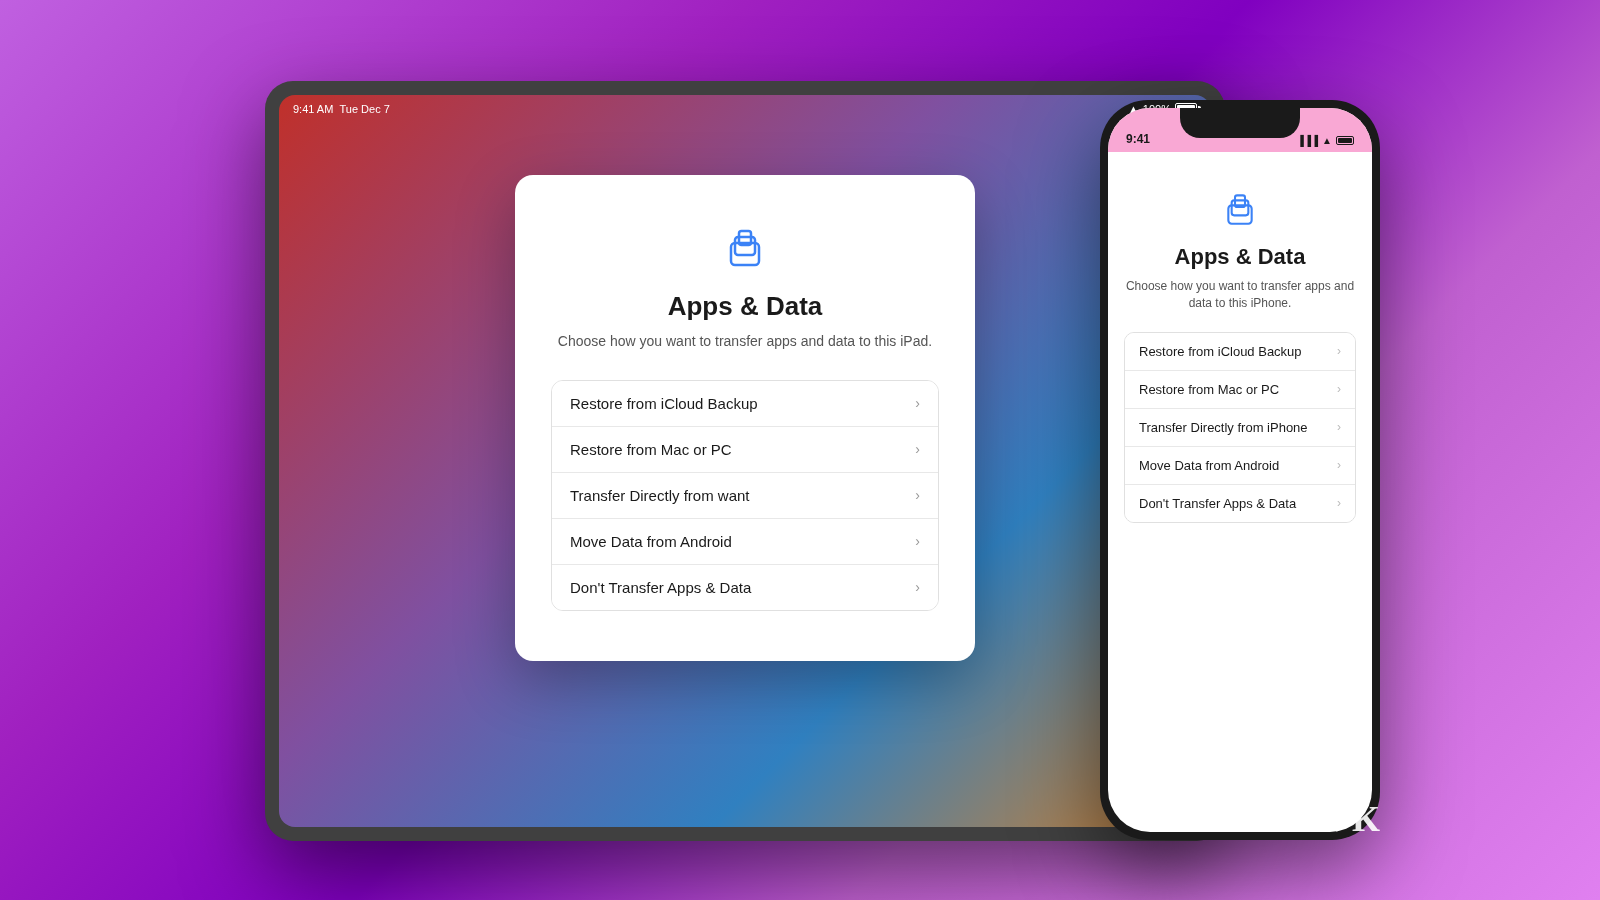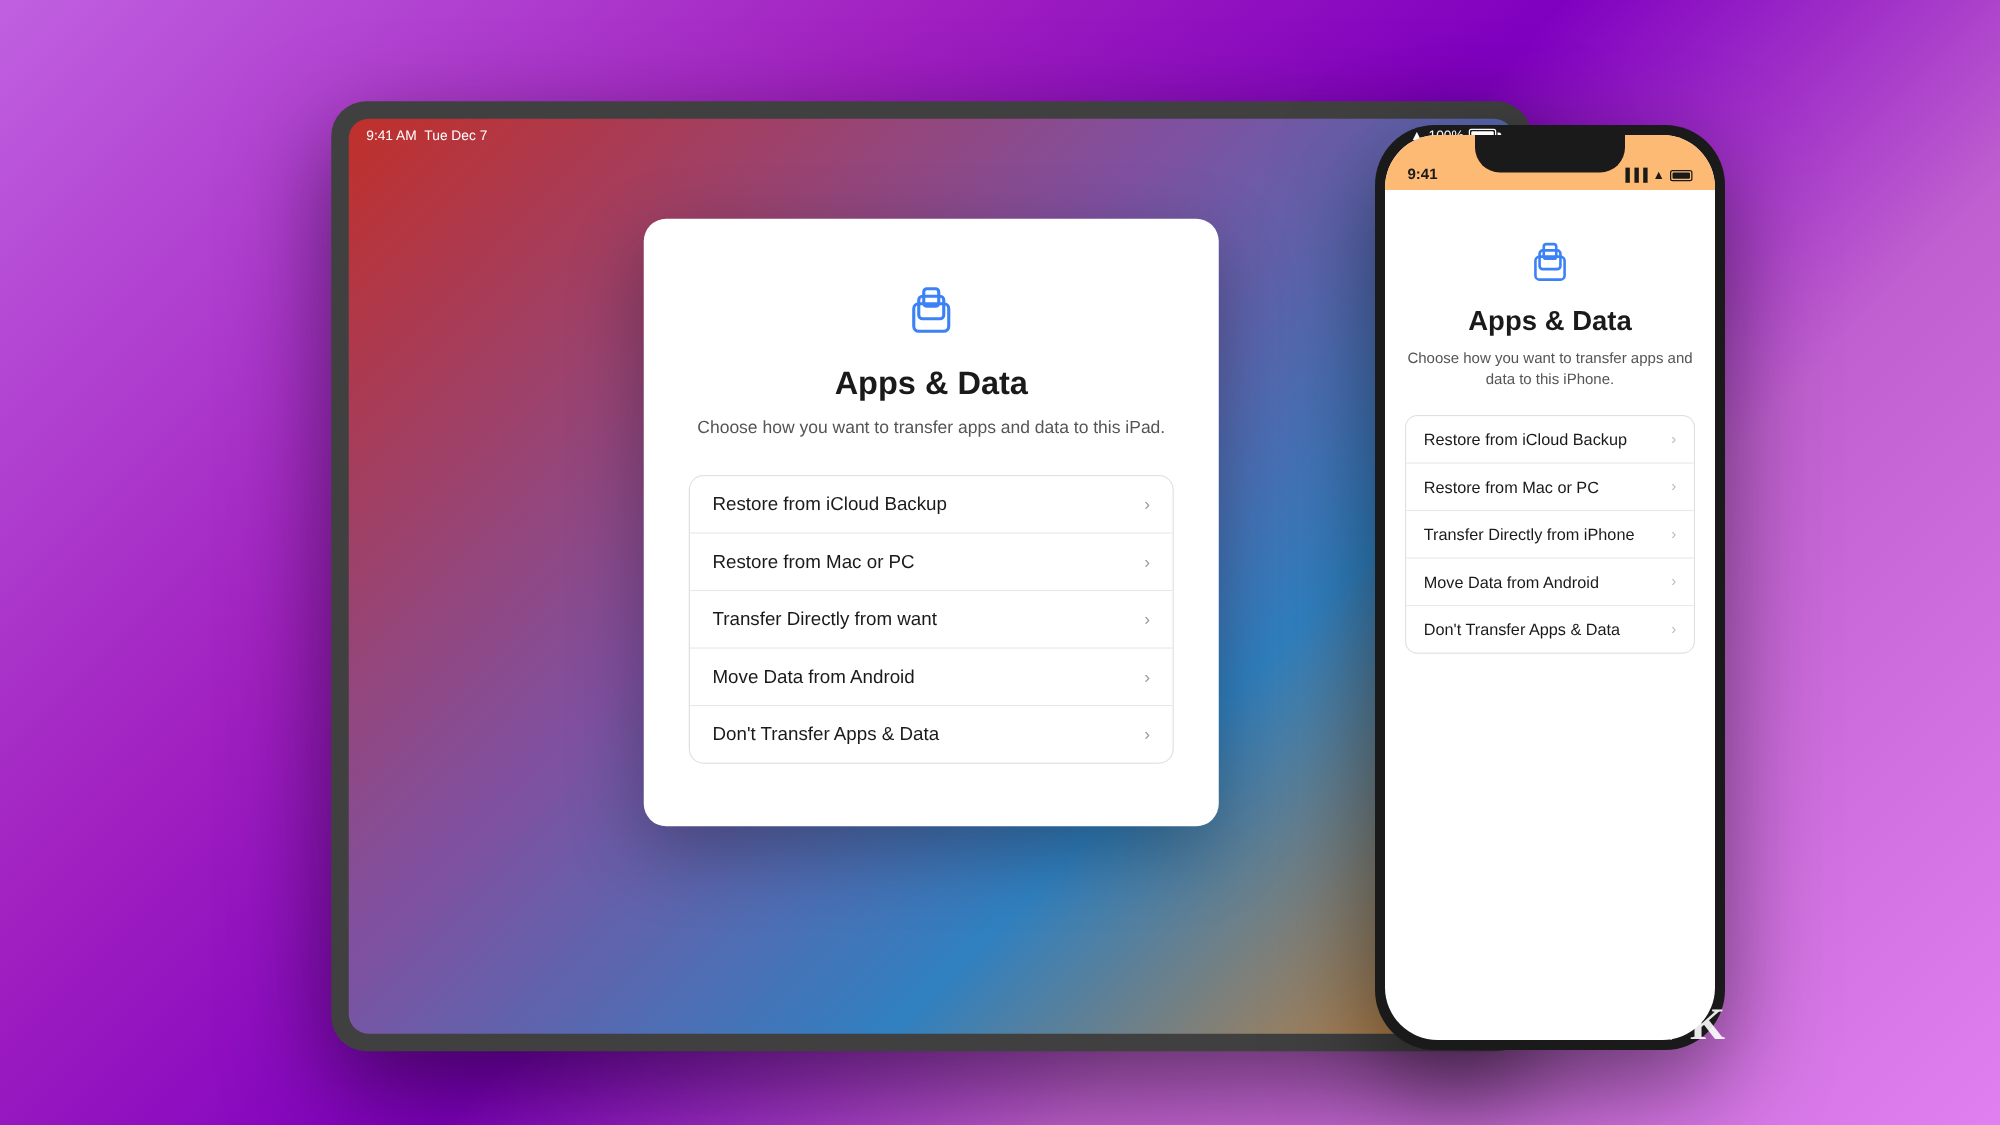--- a/index.html
+++ b/index.html
@@ -184,21 +184,21 @@
       position: absolute;
       top: 0;
       left: 0;
       right: 0;
       height: 44px;
       display: flex;
       align-items: flex-end;
       justify-content: space-between;
       padding: 0 18px 6px;
       z-index: 10;
-      background: #fdba74;
+      background: #f9a8d4;
     }
 
     .iphone-status-left {
       font-size: 12px;
       font-weight: 600;
       color: #1a1a1a;
     }
 
     .iphone-status-right {
       display: flex;

